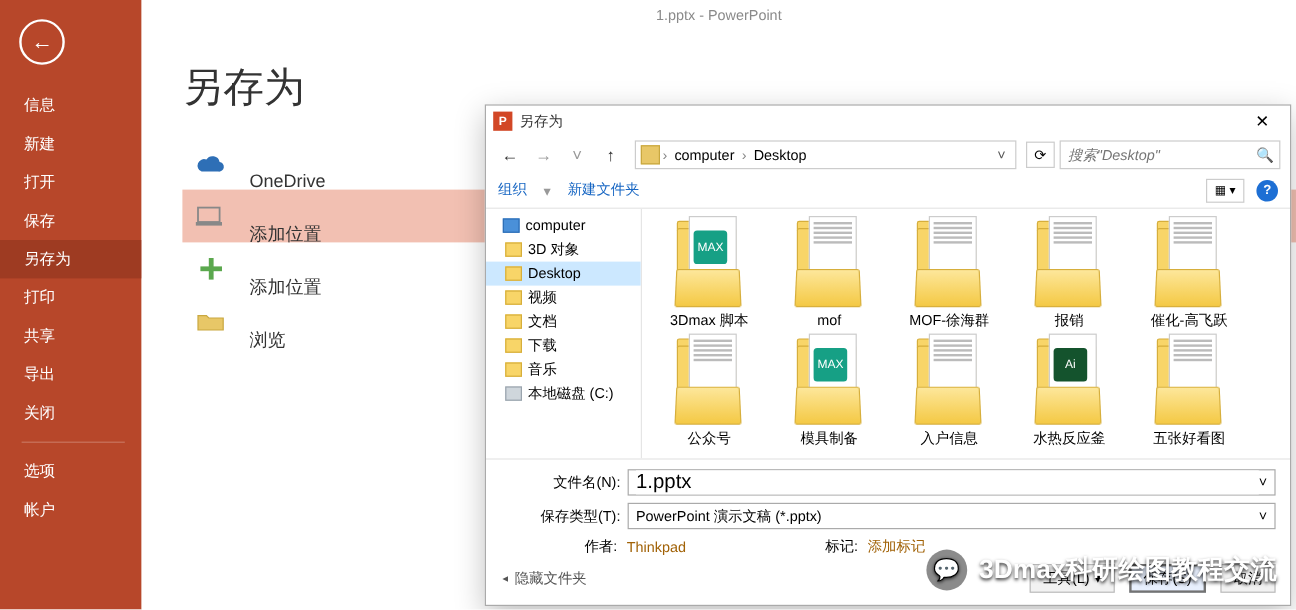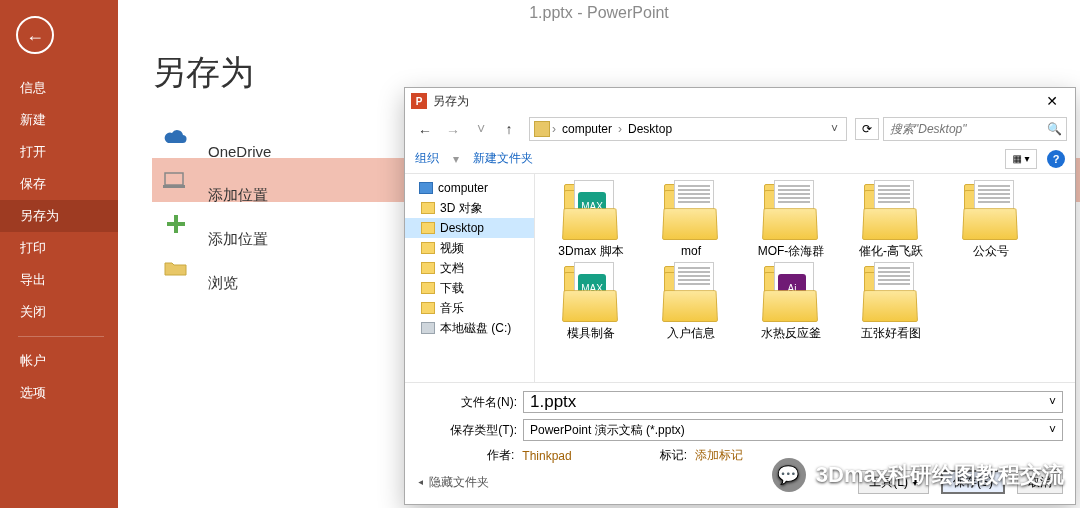--- a/index.html
+++ b/index.html
@@ -8,21 +8,21 @@
 
 .app { display: flex; height: 508px; }
 .sidebar { width: 118px; background: #B7472A; color: #fff; font-size: 14px; padding-top: 12px; }
 .back-circle { width: 38px; height: 38px; border: 2px solid #fff; border-radius: 50%; display: flex; align-items: center; justify-content: center; margin: 4px 0 18px 16px; cursor: pointer; }
 .back-arrow { font-size: 18px; line-height: 1; }
 .nav-item { padding: 7px 0 7px 20px; font-size: 13px; cursor: pointer; }
 .nav-item.active { background: #9E3B22; }
 .nav-sep { height: 1px; background: rgba(255,255,255,.25); margin: 8px 14px 8px 18px; }
 
 .main { flex: 1; position: relative; background: #fff; }
-.titlebar { height: 26px; color: #8a8a8a; font-size: 16px; text-align: center; line-height: 26px; }
+.titlebar { height: 26px; color: #8a8a8a; font-size: 12px; text-align: center; line-height: 26px; }
 .page-title { font-size: 34px; font-weight: 300; color: #333; margin: 24px 0 18px 34px; }
 
 .saveopts { margin-left: 34px; }
 .saveopt { display: flex; align-items: center; gap: 18px; height: 44px; padding-left: 10px; }
 .saveopt.sel { background: #F2C0B2; }
 .opt-ico { width: 28px; height: 22px; display: flex; align-items: center; justify-content: center; }
 .opt-label { font-size: 15px; color: #333; margin-top: 31px; }
 .cloud-svg { fill: #2E6FB6; }
 
 
@@ -56,38 +56,38 @@
 .tree-item { display: flex; align-items: center; gap: 5px; height: 20px; padding-left: 14px; cursor: pointer; white-space:nowrap; font-size:12px; }
 .tree-item.lvl2 { padding-left: 16px; }
 .tree-item.sel { background: #CCE8FF; }
 .ti-ico { width: 14px; height: 12px; background: #F8D568; border: 1px solid #D6AE3B; flex-shrink:0; }
 .ti-ico.comp { background: #4A90D9; border-color:#2E6FB6; }
 .ti-ico.drive { background:#cfd6dc; border-color:#9aa4ad;}
 
 .files { flex: 1; padding: 6px 4px 0 10px; overflow: hidden; }
 .file-grid { display: flex; flex-wrap: wrap; gap: 4px 8px; }
 .file-item { width: 92px; display: flex; flex-direction: column; align-items: center; cursor: pointer; }
-.file-thumb { width: 62px; height: 60px; position: relative; margin-bottom: 4px; text-align: right; }
+.file-thumb { width: 62px; height: 76px; position: relative; margin-bottom: 4px; text-align: right; }
 .folder-back { position:absolute; left:4px; top:10px; width:50px; height:42px; background:#F8D568; border:1px solid #D6AE3B; border-radius:2px; }
 .folder-tab { position:absolute; left:4px; top:4px; width:20px; height:8px; background:#F8D568; border:1px solid #D6AE3B; border-radius:2px 2px 0 0; }
 .folder-paper { position:absolute; left:14px; top:0; width:40px; height:46px; background:#fff; border:1px solid #ccc; display:flex; flex-direction:column; gap:2px; padding:4px 3px; }
 .folder-paper.bars div{ height:2px; background:#bbb;}
 .folder-front { position:absolute; left:2px; bottom:0; width:56px; height:34px; background:linear-gradient(#FDE79B,#F4C945); border:1px solid #D6AE3B; border-radius:2px; transform:perspective(80px) rotateX(8deg); transform-origin:bottom; }
 .inner-badge{ position:absolute; left:18px; top:12px; width:28px; height:28px; display:flex; align-items:center; justify-content:center; font-size:10px; color:#fff; border-radius:3px;}
 .tealbox{ background:#16A085;}
-.blackbox{ background:#701a75;}
+.blackbox{ background:#14532d;}
 .file-label { font-size: 12px; text-align: center; line-height: 1.2; white-space: nowrap; overflow: hidden; text-overflow: ellipsis; width: 100%; }
 
 .dlg-bottom { border-top: 1px solid #e5e5e5; padding: 8px 12px 10px 12px; }
 .form-row { display: flex; align-items: center; margin-bottom: 6px; }
 .form-label { width: 100px; text-align: right; margin-right: 6px; font-size:12px;}
 .form-input { flex: 1; height: 22px; border: 1px solid #aaa; padding: 0 6px; display:flex; align-items:center; justify-content:space-between; background:#fff;}
 .form-input input { border:none; outline:none; flex:1; font-size:17px;}
 .meta-row { display: flex; align-items: center; margin: 6px 0 6px 70px; gap: 8px; font-size:12px;}
-.meta-row .ml { margin-left: 80px; }
+.meta-row .ml { margin-left: 108px; }
 .link { color: #a16207; cursor: pointer; }
 .dlg-actions { display: flex; align-items: center; gap: 12px; }
 .hidefiles { color:#555; cursor:pointer; display:flex; align-items:center; gap:4px;text-align:right;}
 .hidefiles::before { content:"▲"; font-size:8px; transform:rotate(-90deg); display:inline-block;}
 .spacer { flex: 1; }
 .tools-btn { height: 24px; padding: 0 10px; border: 1px solid #bbb; background: #f2f2f2; cursor: pointer; display:flex; align-items:center; gap:4px; font-size:12px;}
 .save-btn { border: 2px solid #737373; background:#e8f0fe; }
 
 
 .watermark { position: absolute; right: 16px; bottom: 16px; display: flex; align-items: center; gap: 10px; color: #fff; text-shadow: 0 1px 3px rgba(0,0,0,.8); font-size: 22px; font-weight: 600; pointer-events: none; }
@@ -101,27 +101,28 @@
     <div class="back-circle">
       <span class="back-arrow">←</span>
     </div>
     <div id="nav">
         <div class="nav-item">信息</div>
         <div class="nav-item">新建</div>
         <div class="nav-item">打开</div>
         <div class="nav-item">保存</div>
         <div class="nav-item active">另存为</div>
         <div class="nav-item">打印</div>
+        <div class="nav-item">共享</div>
         <div class="nav-item">导出</div>
         <div class="nav-item">关闭</div>
       </div>
     <div class="nav-sep"></div>
     <div id="nav2">
+        <div class="nav-item">选项</div>
         <div class="nav-item">帐户</div>
-        <div class="nav-item">选项</div>
       </div>
   </div>
 
   <div class="main">
     <div class="titlebar">1.pptx - PowerPoint</div>
     <div class="page-title">另存为</div>
     <div class="saveopts" id="saveopts">
         <div class="saveopt">
           <span class="opt-ico">
             <svg class="cloud-svg" width="26" height="18" viewBox="0 0 26 18">
@@ -280,20 +281,35 @@
               <div class="folder-back"></div>
               <div class="folder-paper bars">
                 <div></div>
                 <div></div>
                 <div></div>
                 <div></div>
                 <div></div>
               </div>
               <div class="folder-front"></div>
             </div>
+            <div class="file-label">报销</div>
+          </div>
+          <div class="file-item">
+            <div class="file-thumb">
+              <div class="folder-tab"></div>
+              <div class="folder-back"></div>
+              <div class="folder-paper bars">
+                <div></div>
+                <div></div>
+                <div></div>
+                <div></div>
+                <div></div>
+              </div>
+              <div class="folder-front"></div>
+            </div>
             <div class="file-label">催化-高飞跃</div>
           </div>
           <div class="file-item">
             <div class="file-thumb">
               <div class="folder-tab"></div>
               <div class="folder-back"></div>
               <div class="folder-paper bars">
                 <div></div>
                 <div></div>
                 <div></div>

